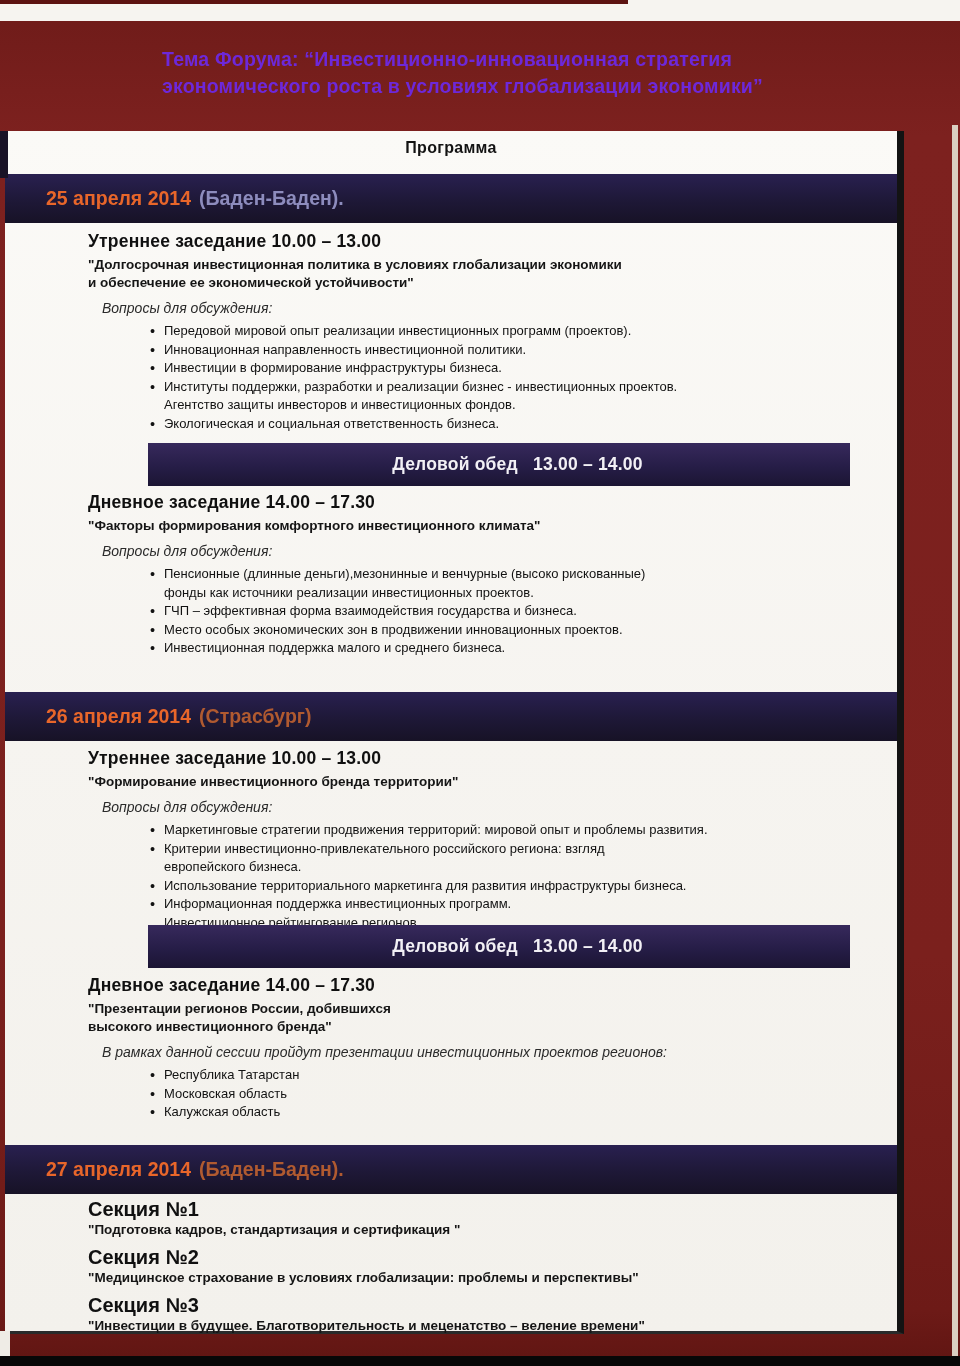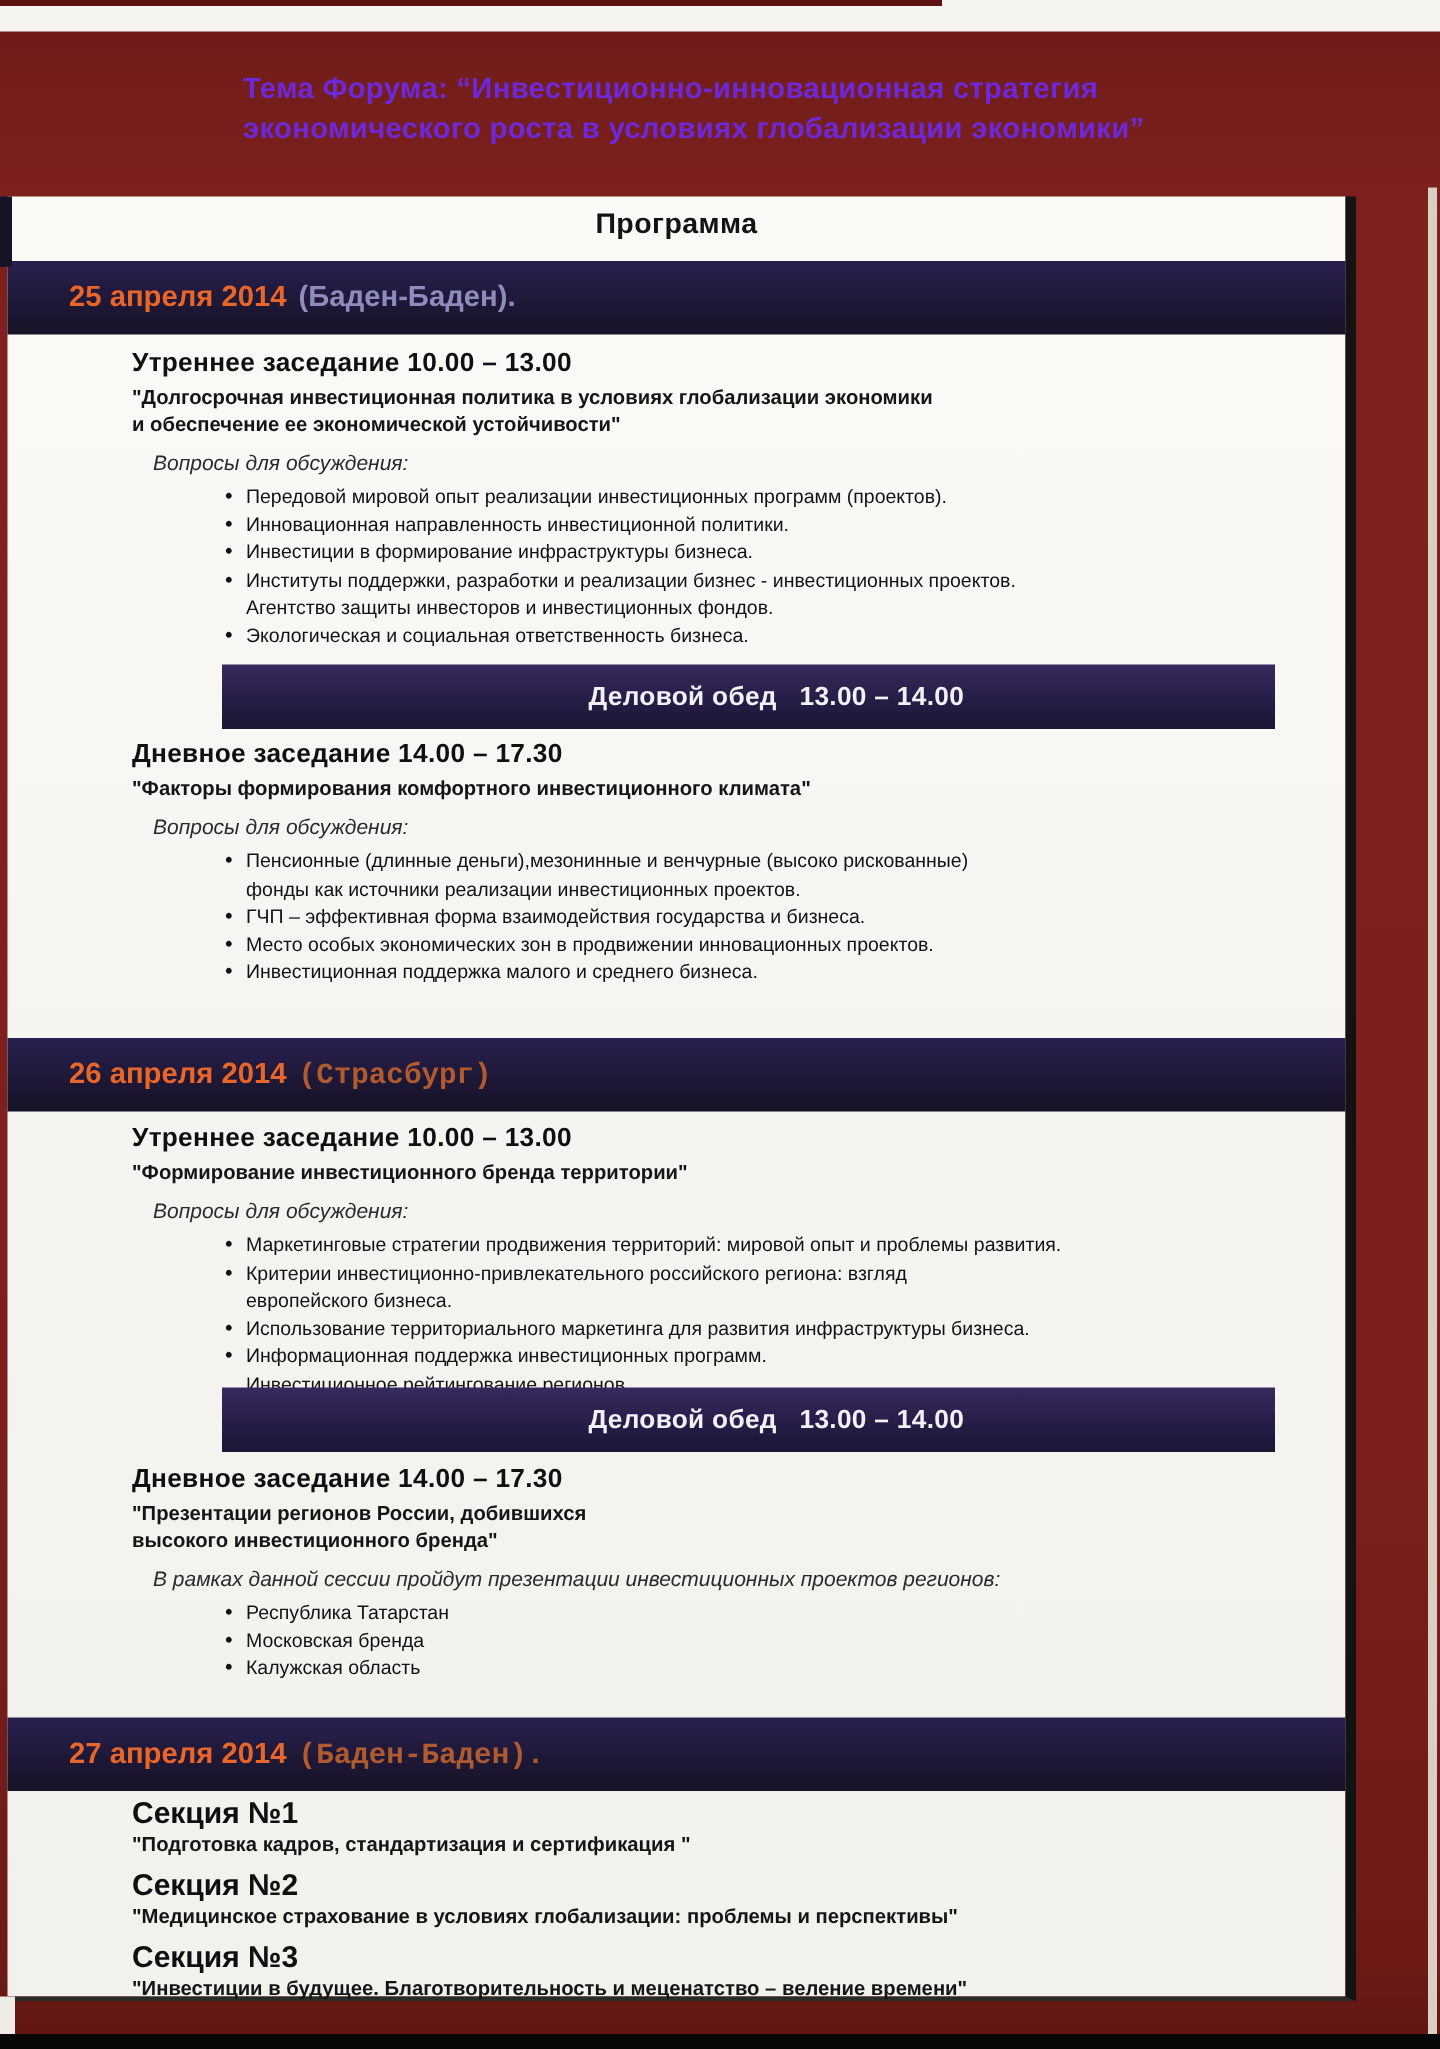--- a/index.html
+++ b/index.html
@@ -24,31 +24,31 @@
     border-right:7px solid #131313;border-bottom:3px solid #2a2a2a;
     box-sizing:content-box;
   }
   .left-notch{position:absolute;left:0;top:131px;width:8px;height:47px;background:#181226;}
   .right-strip{position:absolute;left:952px;top:125px;width:6px;height:1231px;background:#dacfc1;}
   .bottom-sliver{position:absolute;left:0;top:1331px;width:10px;height:25px;background:#efece6;}
   .bottom-black{position:absolute;left:0;top:1356px;width:960px;height:10px;background:#070707;}
 
   .program-title{
     position:absolute;top:8px;left:0;width:100%;text-align:center;
-    font-size:19px;font-weight:bold;color:#131313;letter-spacing:.3px;
+    font-size:16px;font-weight:bold;color:#131313;letter-spacing:.3px;
   }
   .date-bar{
     position:absolute;left:0;width:100%;height:49px;box-sizing:border-box;
     background:linear-gradient(180deg,#292050 0%,#1e1837 55%,#171226 100%);
     font-weight:bold;font-size:19.5px;line-height:49px;padding-left:41px;
     white-space:pre;
   }
   .date-bar .date{color:#e8662a;margin-right:8px;}
   .loc-blue{color:#8d8cbd;}
-  .loc-orange{color:#b05a30;font-family:Liberation Mono, monospace;}
+  .loc-orange{color:#b05a30;}
   .bar-1{top:43px;}
   .bar-2{top:561px;}
   .bar-3{top:1014px;}
 
   .session{position:absolute;left:83px;right:26px;color:#121212;}
   .s-1m{top:100px;} .s-1a{top:361px;} .s-2m{top:617px;} .s-2a{top:844px;}
   .session-title{font-size:17.5px;font-weight:bold;margin:0 0 4px 0;letter-spacing:.2px;color:#101010;}
   .session-sub{font-size:13.5px;font-weight:bold;line-height:18px;white-space:pre-line;color:#151515;}
   .prompt{font-style:italic;font-size:14px;margin:8px 0 0 14px;color:#2a2a2a;}
   ul.bullets{list-style:none;margin:6px 0 0 62px;padding:0;}
@@ -135,21 +135,21 @@
 
   <div class="lunch-bar lunch-2">Деловой обед   13.00 – 14.00</div>
 
   <div class="session s-2a">
     <h3 class="session-title">Дневное заседание 14.00 – 17.30</h3>
     <div class="session-sub">"Презентации регионов России, добившихся
 высокого инвестиционного бренда"</div>
     <div class="prompt">В рамках данной сессии пройдут презентации инвестиционных проектов регионов:</div>
     <ul class="bullets">
       <li>Республика Татарстан</li>
-      <li>Московская бренда</li>
+      <li>Московская область</li>
       <li>Калужская область</li>
     </ul>
   </div>
 
   <div class="date-bar bar-3"><span class="date">27 апреля 2014</span><span class="loc-orange">(Баден-Баден).</span></div>
 
   <div class="day3-sections">
     <div class="sec">
       <div class="sec-name">Секция №1</div>
       <div class="sec-sub">"Подготовка кадров, стандартизация и сертификация "</div>

